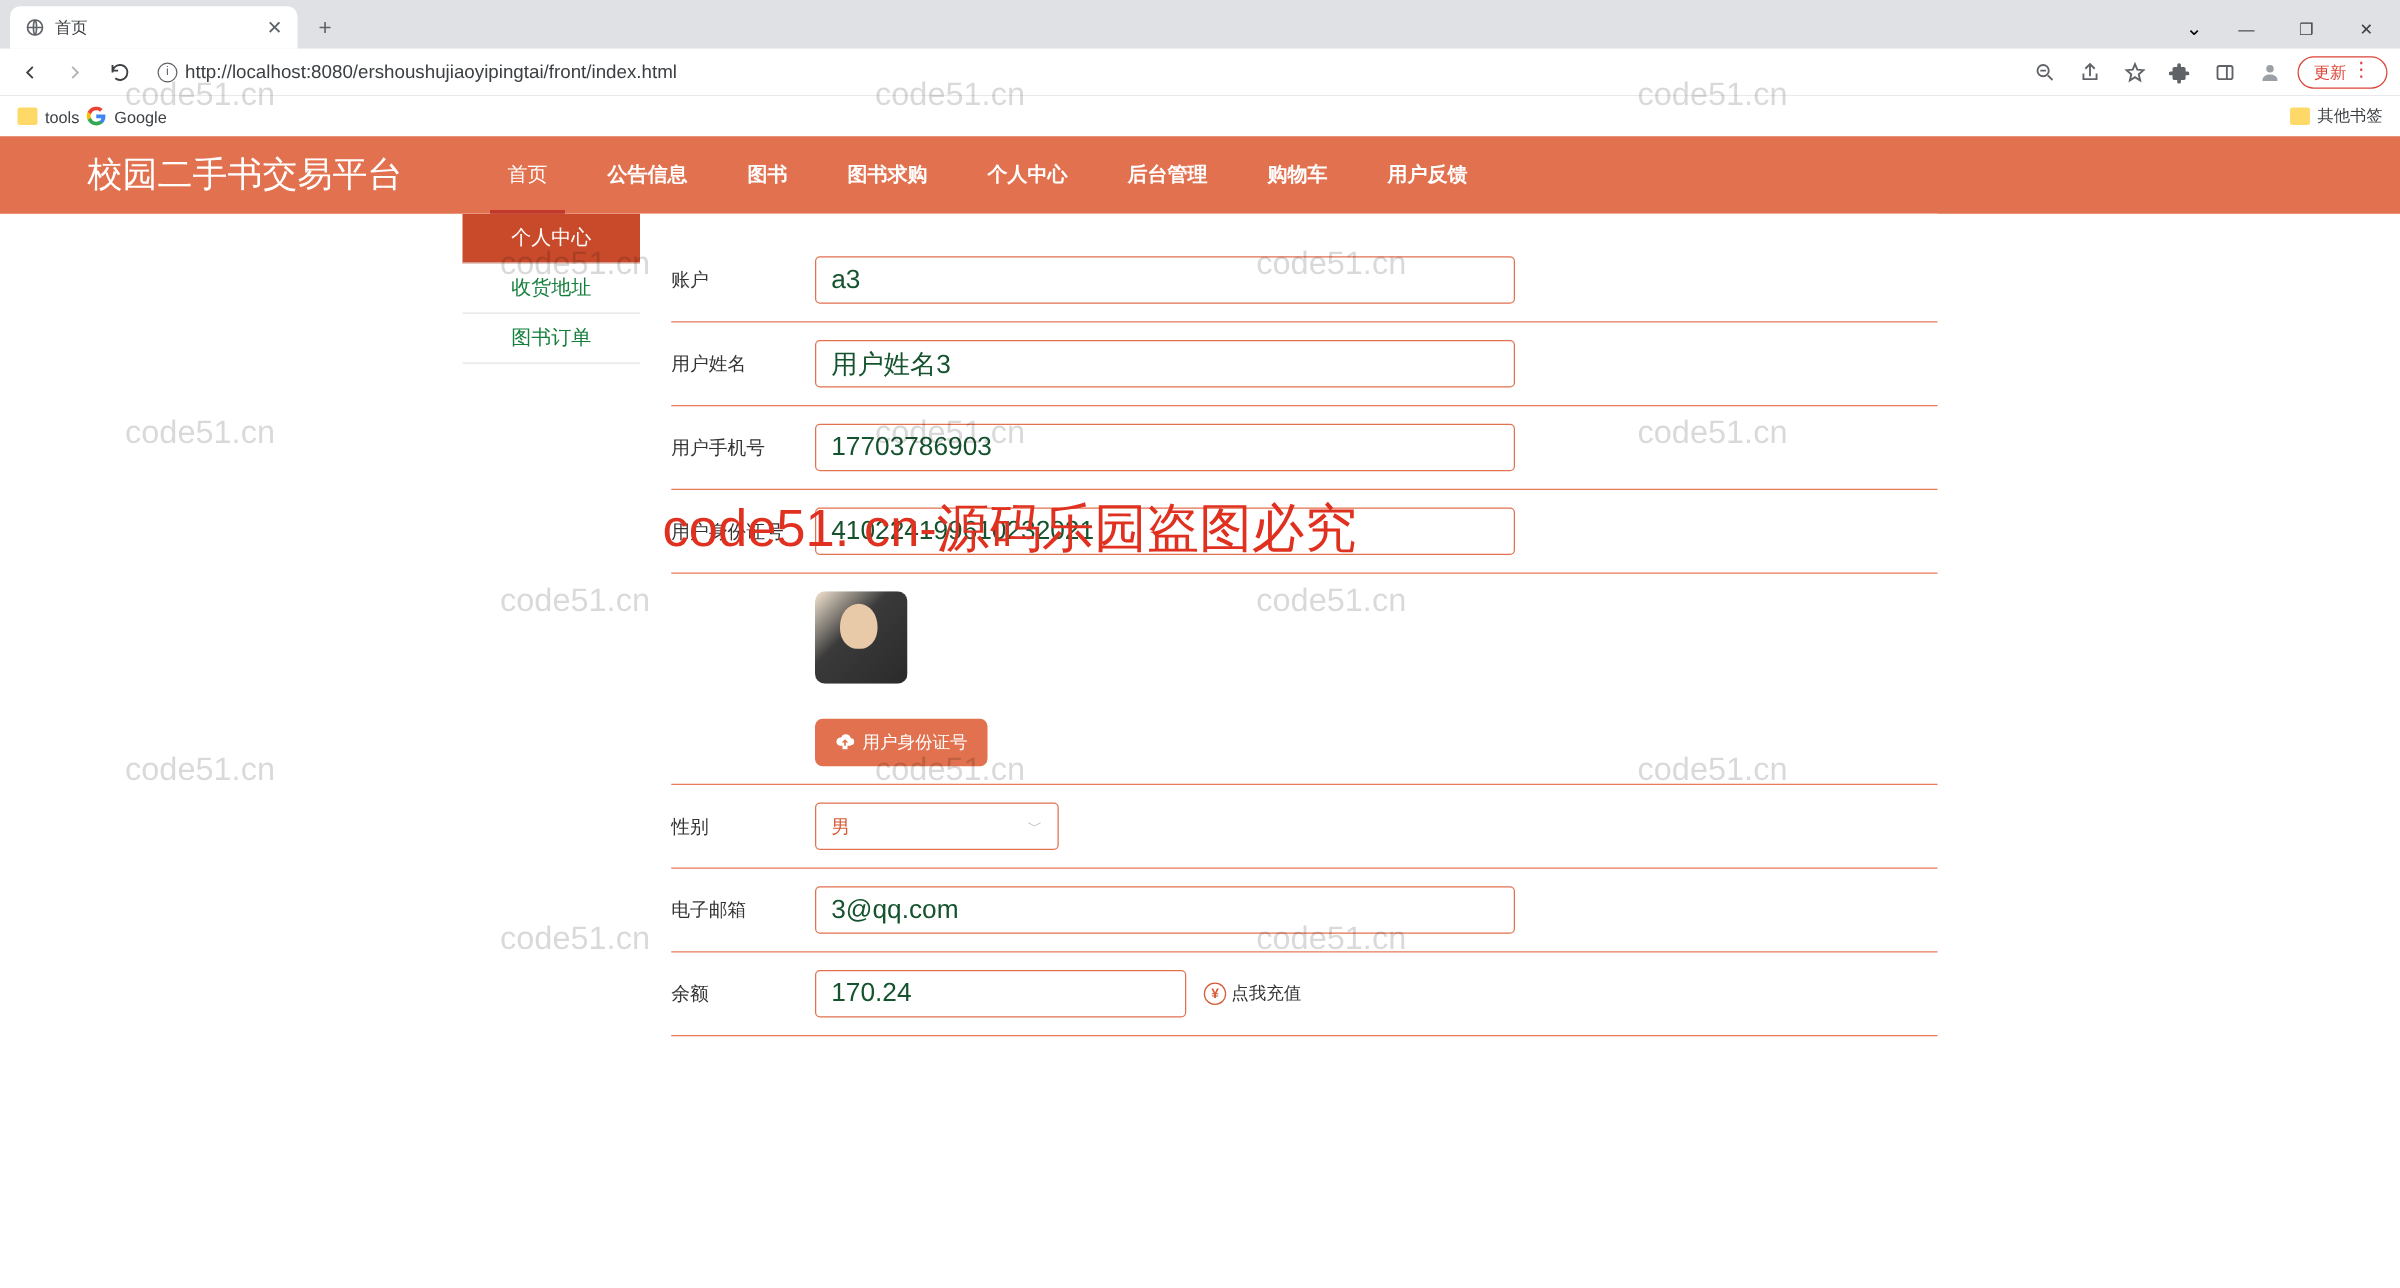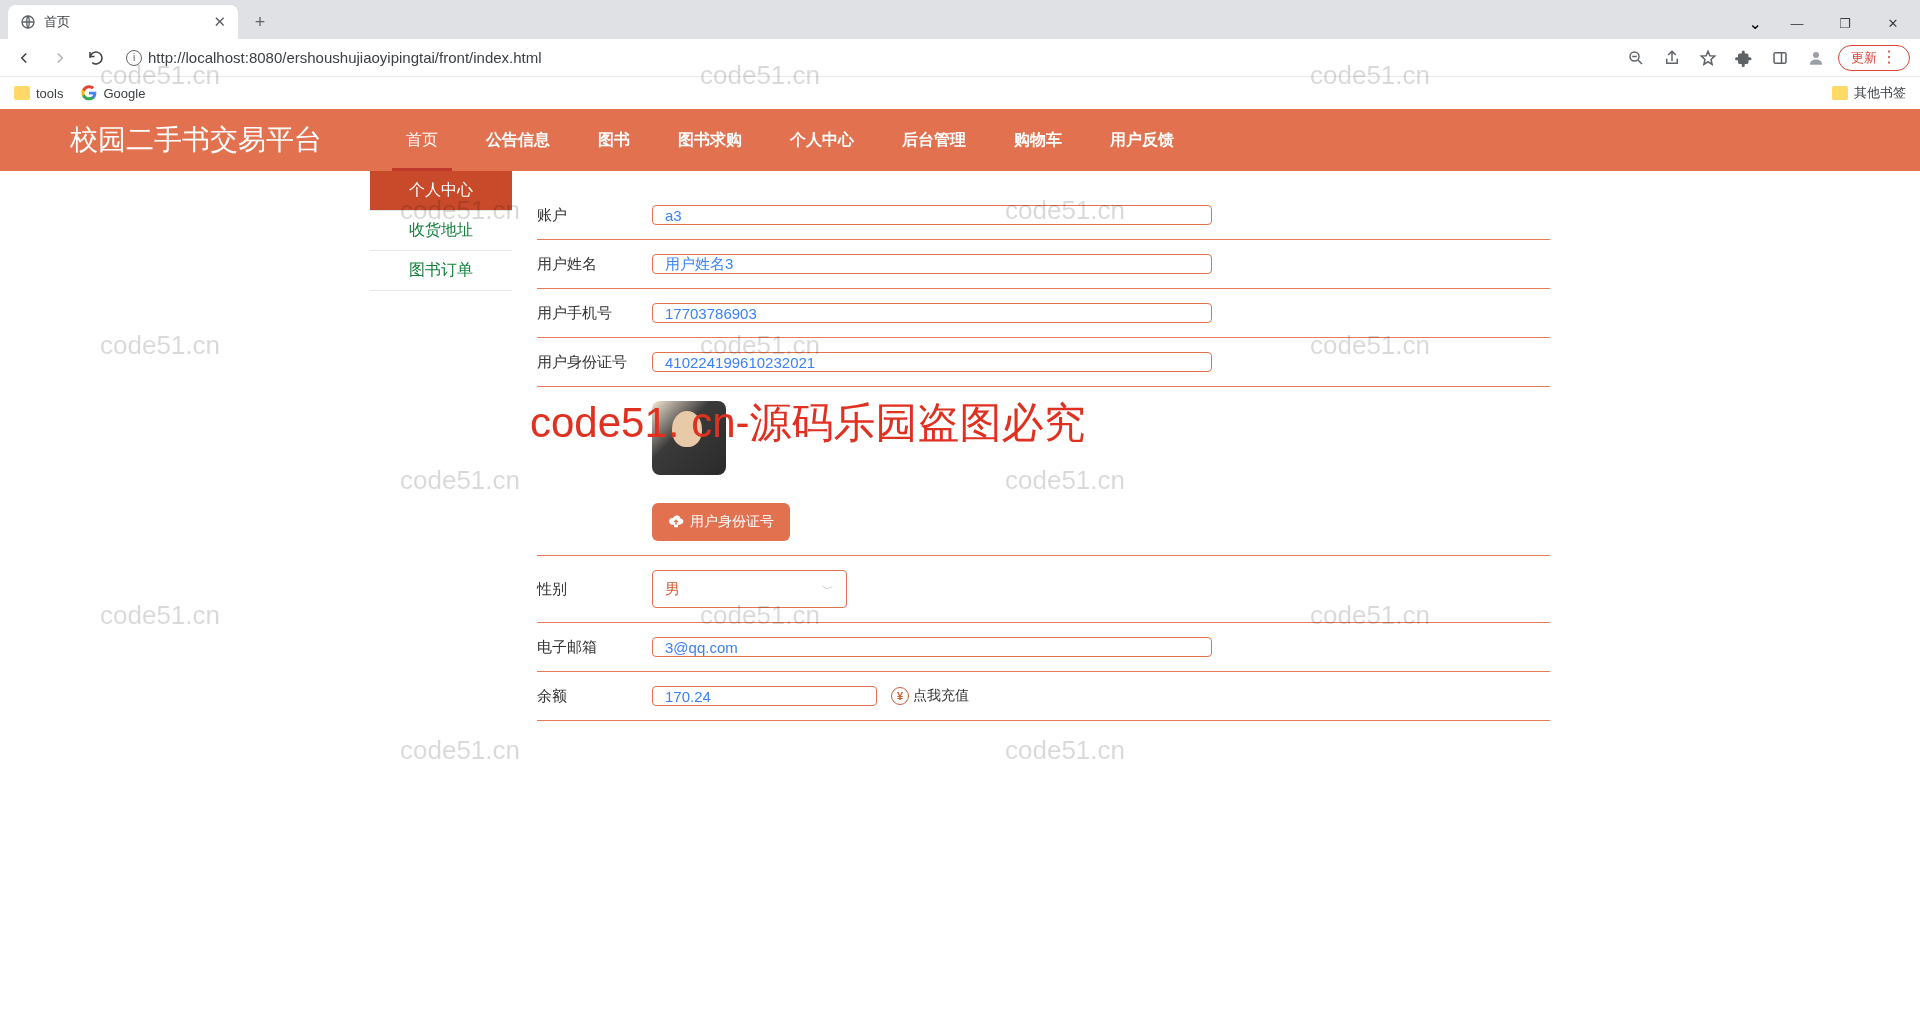--- a/index.html
+++ b/index.html
@@ -16,21 +16,21 @@
 .win-controls .chev { font-size:16px; margin-right:10px;}
 
 .addr-bar { height:38px; background:#fff; display:flex; align-items:center; padding:0 10px; gap:8px; border-bottom:1px solid #e8eaed;}
 .nav-ico { width:28px; height:28px; display:flex; align-items:center; justify-content:center; color:#5f6368; cursor:pointer; }
 .nav-ico svg{width:18px;height:18px;}
 .url-box { flex:1; display:flex; align-items:center; height:30px; padding:0 8px; font-size:15px; color:#3c4043; gap:6px;}
 .url-box .info{width:16px;height:16px;border:1px solid #5f6368;border-radius:50%;display:flex;align-items:center;justify-content:center;font-size:10px;color:#5f6368;}
 .update-btn { border:1px solid #db4437; color:#db4437; border-radius:14px; padding:3px 12px; font-size:13px; display:flex; gap:4px; cursor:pointer;}
 .update-btn .dots{font-size:16px;line-height:1;}
 
-.bookmarks { height:32px; background:#fff; display:flex; align-items:center; padding:0 14px; gap:18px; font-size:13px; color:#3c4043; }
+.bookmarks { height:32px; background:#fff; display:flex; align-items:center; padding:0 14px; gap:6px; font-size:13px; color:#3c4043; }
 .bm-item { display:flex; align-items:center; gap:6px; cursor:pointer;}
 .bm-folder { width:16px; height:14px; background:#ffd968; border-radius:2px;}
 .bm-g { width:16px; height:16px; display:flex; align-items:center; justify-content:center;}
 .other-bm { margin-left:auto; display:flex; align-items:center; gap:6px;}
 
 
 .page-header { height:62px; background:#e2714f; display:flex; align-items:center; padding:0 70px; color:#fff;}
 .logo { font-size:28px; font-weight:500; margin-right:60px;}
 .nav { display:flex; height:100%; }
 .nav-item { padding:0 24px; display:flex; align-items:center; font-size:16px; color:#fff; cursor:pointer; position:relative;font-weight:bold;}
@@ -41,21 +41,21 @@
 .content-area { width:1180px; display:flex; background:#fff; min-height:700px;}
 
 .sidebar { width:142px; }
 .side-item { height:40px; display:flex; align-items:center; justify-content:center; font-size:16px; color:#15803d; border-bottom:1px solid #e5e5e5; cursor:pointer;}
 .side-item.active { background:#c94a2b; color:#fff;}
 
 .form-area { flex:1; padding:20px 0 20px 25px;}
 .form-row { display:flex; align-items:center; padding:14px 0; border-bottom:1px solid #e87a5a;}
 .form-row.noborder{border-bottom:none;}
 .f-label { width:115px; font-size:15px; color:#333;}
-.f-input { flex:0 0 560px; height:20px; border:1px solid #e2714f; border-radius:4px; padding:0 12px; font-size:15px; color:#3b82f6; outline:none;}
+.f-input { flex:0 0 560px; height:38px; border:1px solid #e2714f; border-radius:4px; padding:0 12px; font-size:21px; color:#14532d; outline:none;}
 .f-input.short { flex:0 0 166px;}
 .f-select { flex:0 0 195px; height:38px;border:1px solid #e2714f;border-radius:4px;padding:0 12px;color:#d45b36;display:flex;align-items:center;justify-content:space-between;font-size:15px;cursor:pointer;}
 .f-select .chev{color:#bbb;font-size:12px;}
 
 .avatar-box { width:74px; height:74px; border-radius:8px; overflow:hidden;}
 .avatar-img { width:100%; height:100%; background:linear-gradient(135deg,#f5e6d3 0%,#3a3a3a 40%,#2a2a2a 100%); position:relative;}
 .avatar-img::after{content:"";position:absolute;left:20px;top:10px;width:30px;height:36px;background:#e8c9a8;border-radius:50% 50% 45% 45%;}
 
 .upload-btn { display:inline-flex; align-items:center; gap:6px; background:#e2714f; color:#fff; border:none; border-radius:6px; padding:10px 16px; font-size:14px; cursor:pointer;}
 .upload-btn svg{width:16px;height:16px;}

